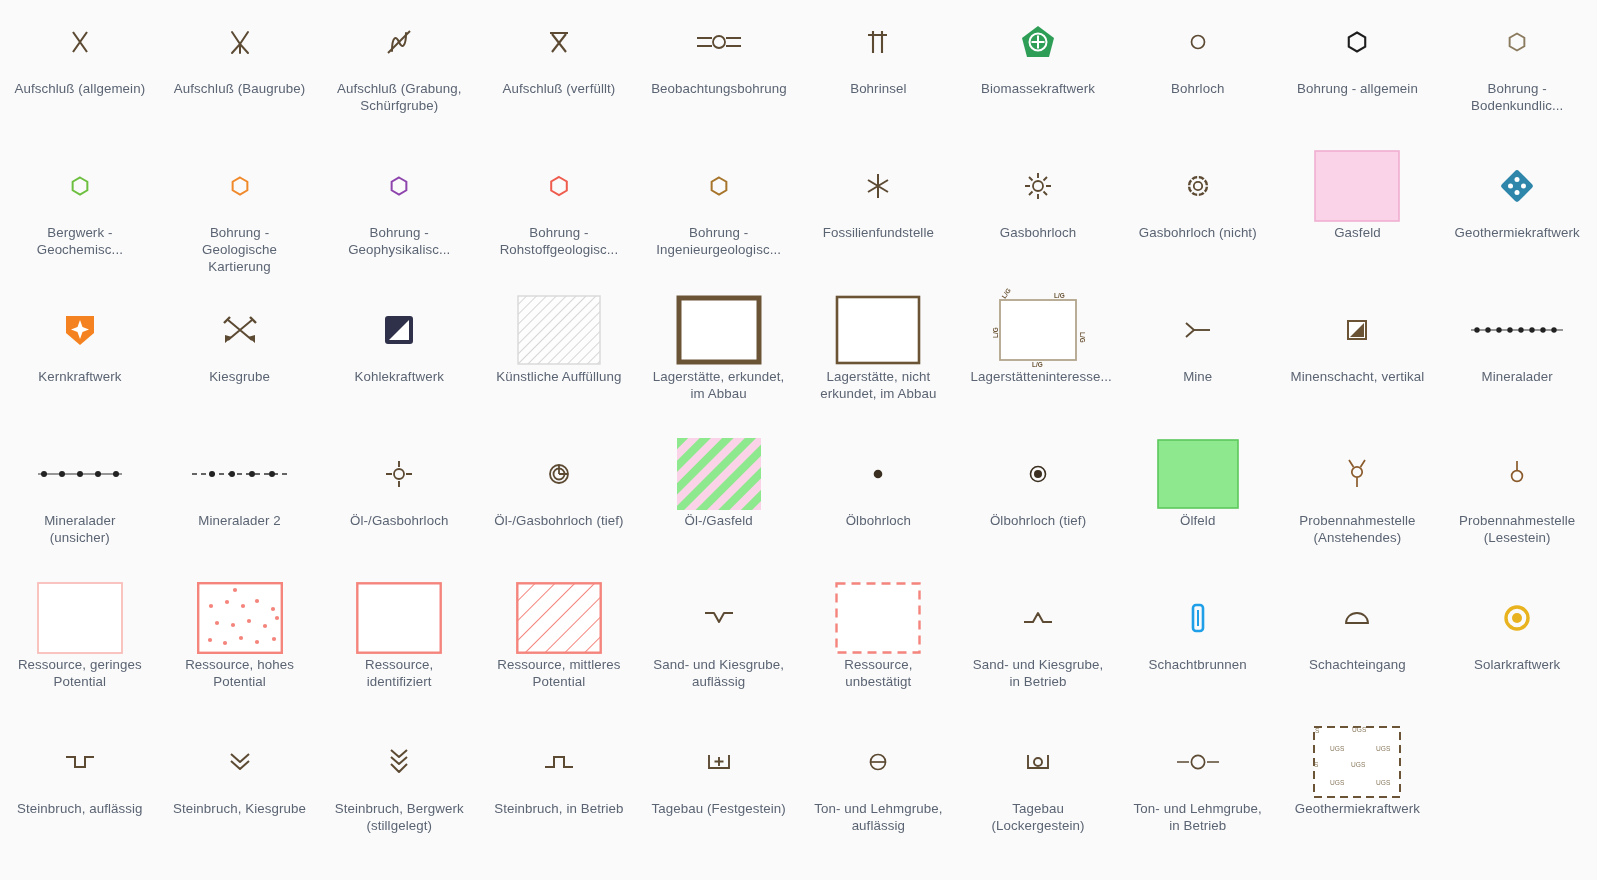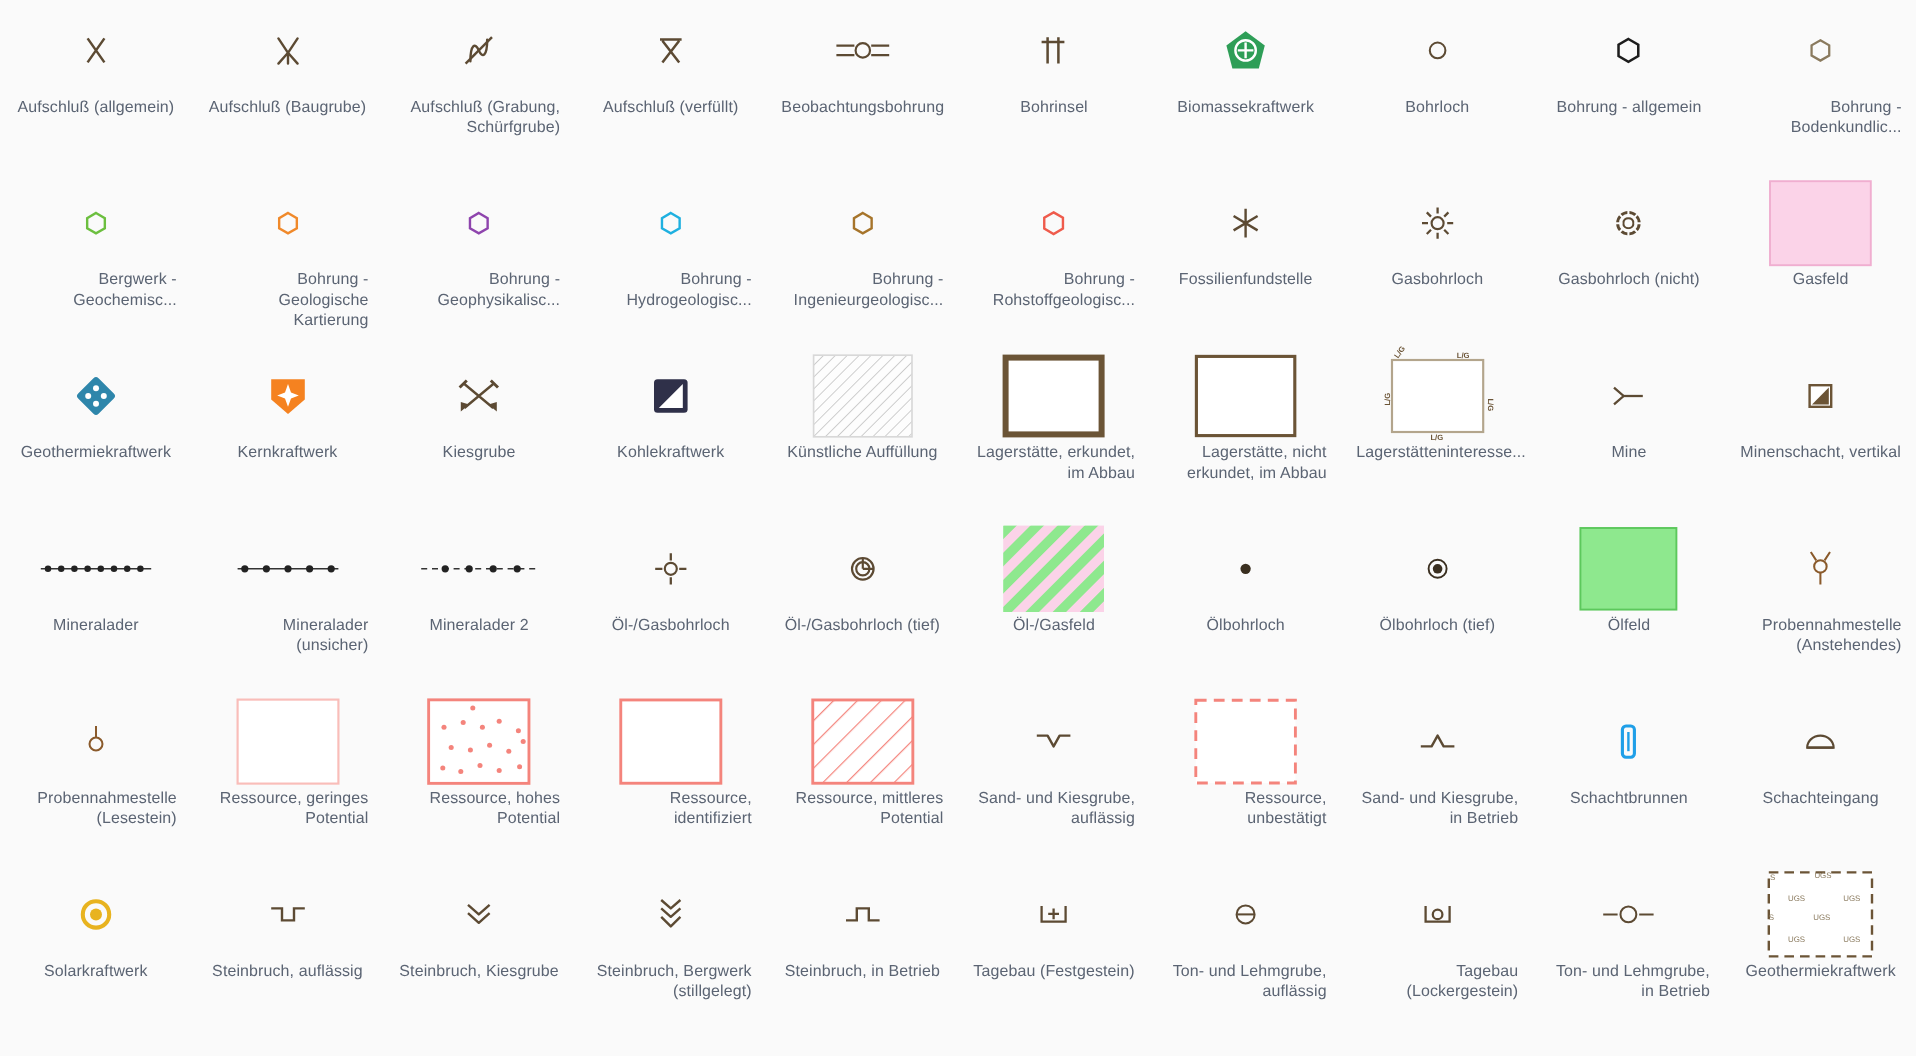--- a/index.html
+++ b/index.html
@@ -31,21 +31,21 @@
     width:100%;
     display:flex;
     align-items:center;
     justify-content:center;
     flex:none;
   }
   .sym svg{display:block;overflow:visible;}
   .lbl{
     font-size:13.3px;
     line-height:17px;
-    text-align:right;
+    text-align:center;
     color:#5b6473;
     max-width:135px;
     letter-spacing:.1px;
   }
 </style>
 </head>
 <body>
 
 <div id="grid">
     <div class="cell">
@@ -152,40 +152,32 @@
       <div class="sym">
         <svg width="30" height="30" viewBox="0 0 30 30">
     <polygon points="15.00,6.50 22.36,10.75 22.36,19.25 15.00,23.50 7.64,19.25 7.64,10.75" fill="none" stroke="#8e44ad" stroke-width="2"></polygon>
         </svg>
       </div>
       <div class="lbl">Bohrung - Geophysikalisc...</div>
     </div>
     <div class="cell">
       <div class="sym">
         <svg width="30" height="30" viewBox="0 0 30 30">
-    <polygon points="15.00,6.50 22.36,10.75 22.36,19.25 15.00,23.50 7.64,19.25 7.64,10.75" fill="none" stroke="#1eb0e0" stroke-width="2"></polygon>
-        </svg>
-      </div>
-      <div class="lbl">Bohrung - Hydrogeologisc...</div>
+    <polygon points="15.00,6.00 22.79,10.50 22.79,19.50 15.00,24.00 7.21,19.50 7.21,10.50" fill="none" stroke="#ef5b4c" stroke-width="2"></polygon>
+        </svg>
+      </div>
+      <div class="lbl">Bohrung - Rohstoffgeologisc...</div>
     </div>
     <div class="cell">
       <div class="sym">
         <svg width="30" height="30" viewBox="0 0 30 30">
     <polygon points="15.00,6.50 22.36,10.75 22.36,19.25 15.00,23.50 7.64,19.25 7.64,10.75" fill="none" stroke="#a6742a" stroke-width="2"></polygon>
         </svg>
       </div>
       <div class="lbl">Bohrung - Ingenieurgeologisc...</div>
-    </div>
-    <div class="cell">
-      <div class="sym">
-        <svg width="30" height="30" viewBox="0 0 30 30">
-    <polygon points="15.00,6.00 22.79,10.50 22.79,19.50 15.00,24.00 7.21,19.50 7.21,10.50" fill="none" stroke="#ef5b4c" stroke-width="2"></polygon>
-        </svg>
-      </div>
-      <div class="lbl">Bohrung - Rohstoffgeologisc...</div>
     </div>
     <div class="cell">
       <div class="sym">
         <svg width="30" height="30" viewBox="0 0 30 30">
       <g stroke="#5c4a33" stroke-width="2">
       <path d="M15 3 L15 27 M5 9 L25 21 M25 9 L5 21"></path>
           </g>
         </svg>
       </div>
       <div class="lbl">Fossilienfundstelle</div>

